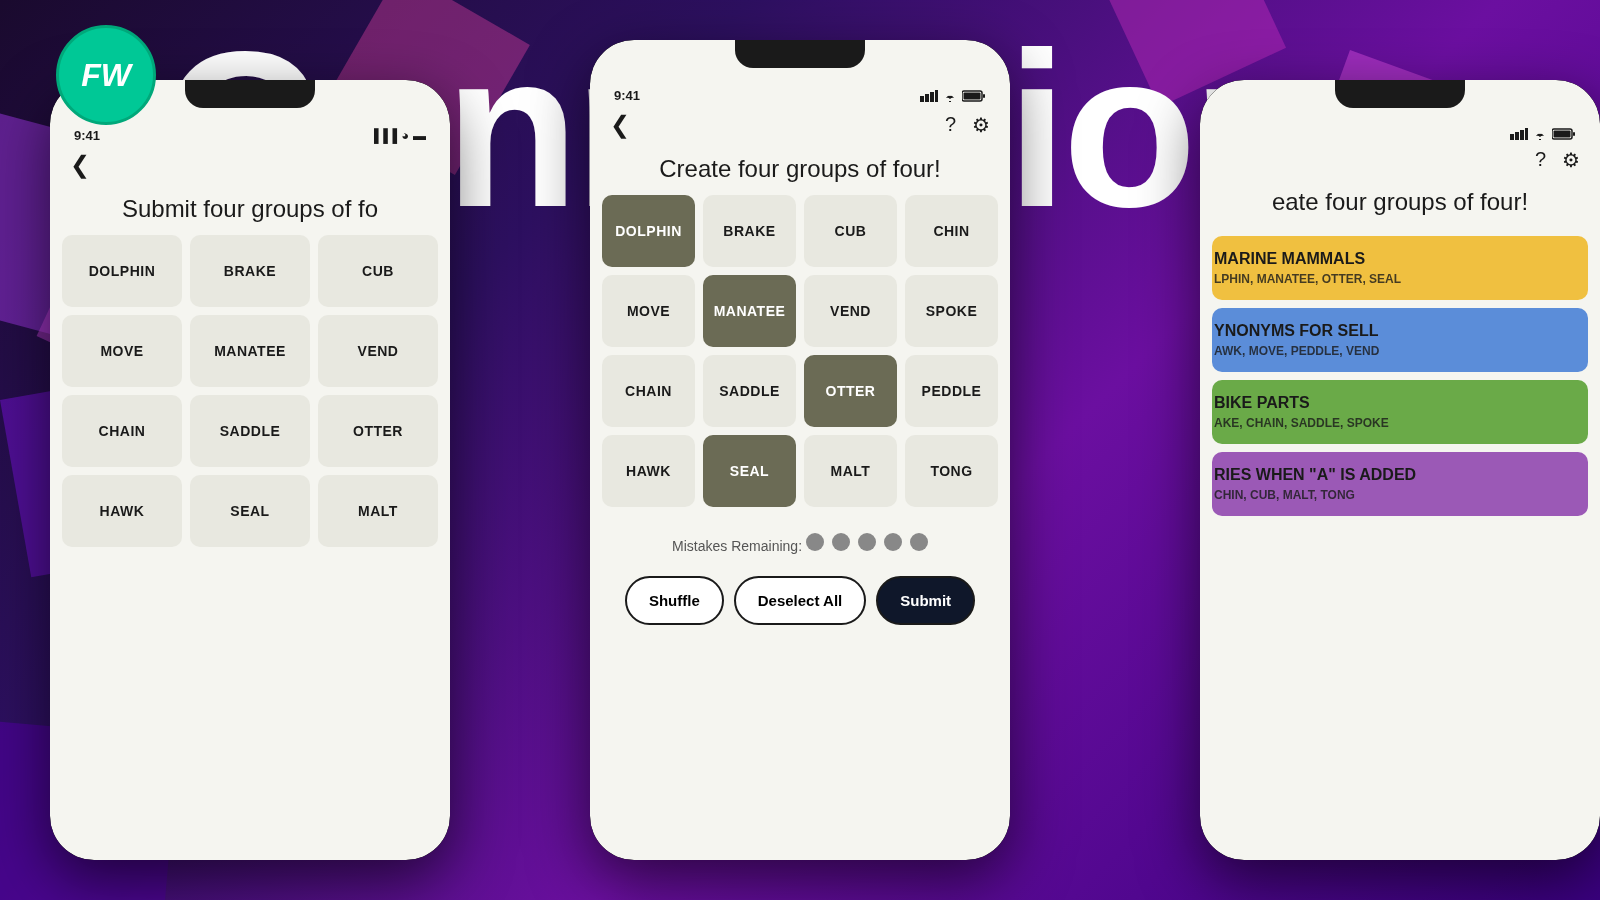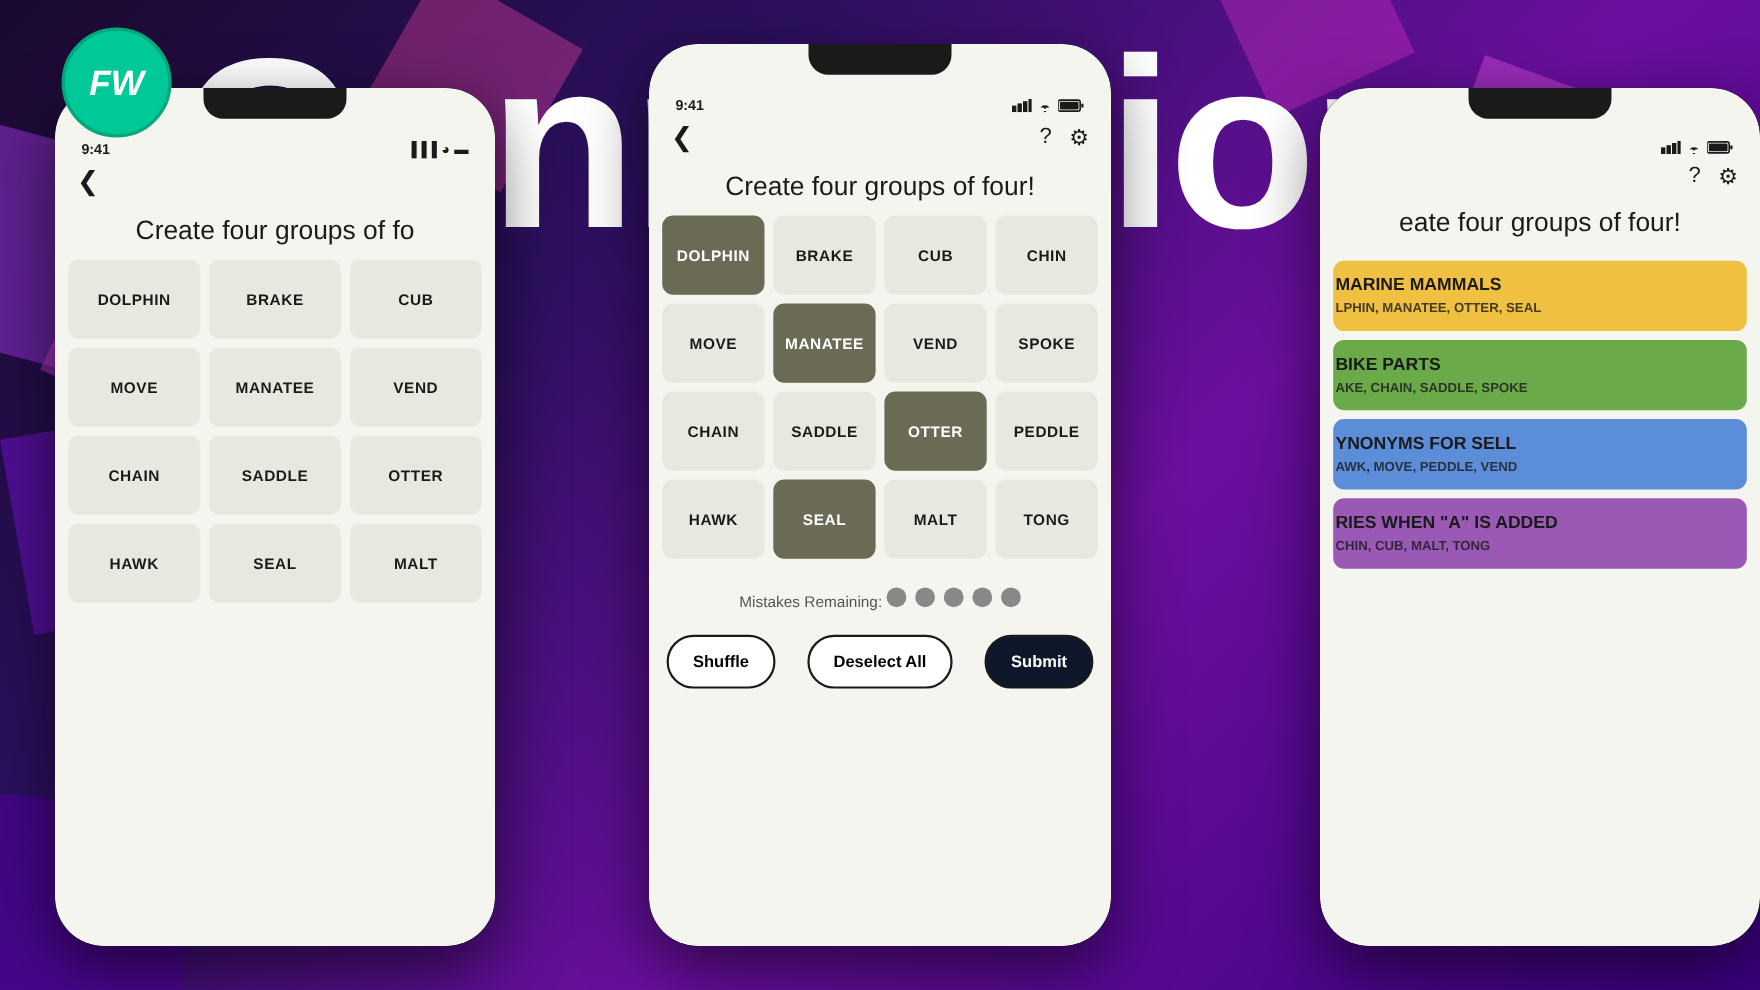--- a/index.html
+++ b/index.html
@@ -222,22 +222,22 @@
       width: 18px;
       height: 18px;
       border-radius: 50%;
       background: #888;
     }
 
     
     .action-buttons {
       display: flex;
       gap: 10px;
-      padding: 12px 16px;
-      justify-content: space-between;
+      padding: 12px 0;
+      justify-content: center;
     }
 
     .btn {
       padding: 14px 22px;
       border-radius: 50px;
       border: 2px solid #1a1a1a;
       background: white;
       font-size: 15px;
       font-weight: 600;
       cursor: pointer;
@@ -325,21 +325,21 @@
           <div class="status-icons">
             <span>▐▐▐</span>
             <span>◕</span>
             <span>▬</span>
           </div>
         </div>
         <div class="nav-bar">
           <span class="back-btn">❮</span>
         </div>
         <div class="game-title">
-          <span>Create four groups of fo</span>
+          <span>Submit four groups of fo</span>
         </div>
 
         <div style="display:grid;grid-template-columns:repeat(3,1fr);gap:8px;padding:0 12px;">
           <div class="word-tile">DOLPHIN</div>
           <div class="word-tile">BRAKE</div>
           <div class="word-tile">CUB</div>
           <div class="word-tile">MOVE</div>
           <div class="word-tile">MANATEE</div>
           <div class="word-tile">VEND</div>
           <div class="word-tile">CHAIN</div>
@@ -460,32 +460,32 @@
           <span>eate four groups of four!</span>
         </div>
 
         <div class="completed-groups">
           <div class="group-card yellow">
             <div class="group-title">MARINE MAMMALS</div>
             <div class="group-words">
               <span>LPHIN, MANATEE, OTTER, SEAL</span>
             </div>
           </div>
+          <div class="group-card blue">
+            <div class="group-title">YNONYMS FOR SELL</div>
+            <div class="group-words">
+              <span>AWK, MOVE, PEDDLE, VEND</span>
+            </div>
+          </div>
           <div class="group-card green">
             <div class="group-title">BIKE PARTS</div>
             <div class="group-words">
               <span>AKE, CHAIN, SADDLE, SPOKE</span>
             </div>
           </div>
-          <div class="group-card blue">
-            <div class="group-title">YNONYMS FOR SELL</div>
-            <div class="group-words">
-              <span>AWK, MOVE, PEDDLE, VEND</span>
-            </div>
-          </div>
           <div class="group-card purple">
             <div class="group-title">RIES WHEN "A" IS ADDED</div>
             <div class="group-words">
               <span>CHIN, CUB, MALT, TONG</span>
             </div>
           </div>
         </div>
       </div>
     </div>
   </div>

